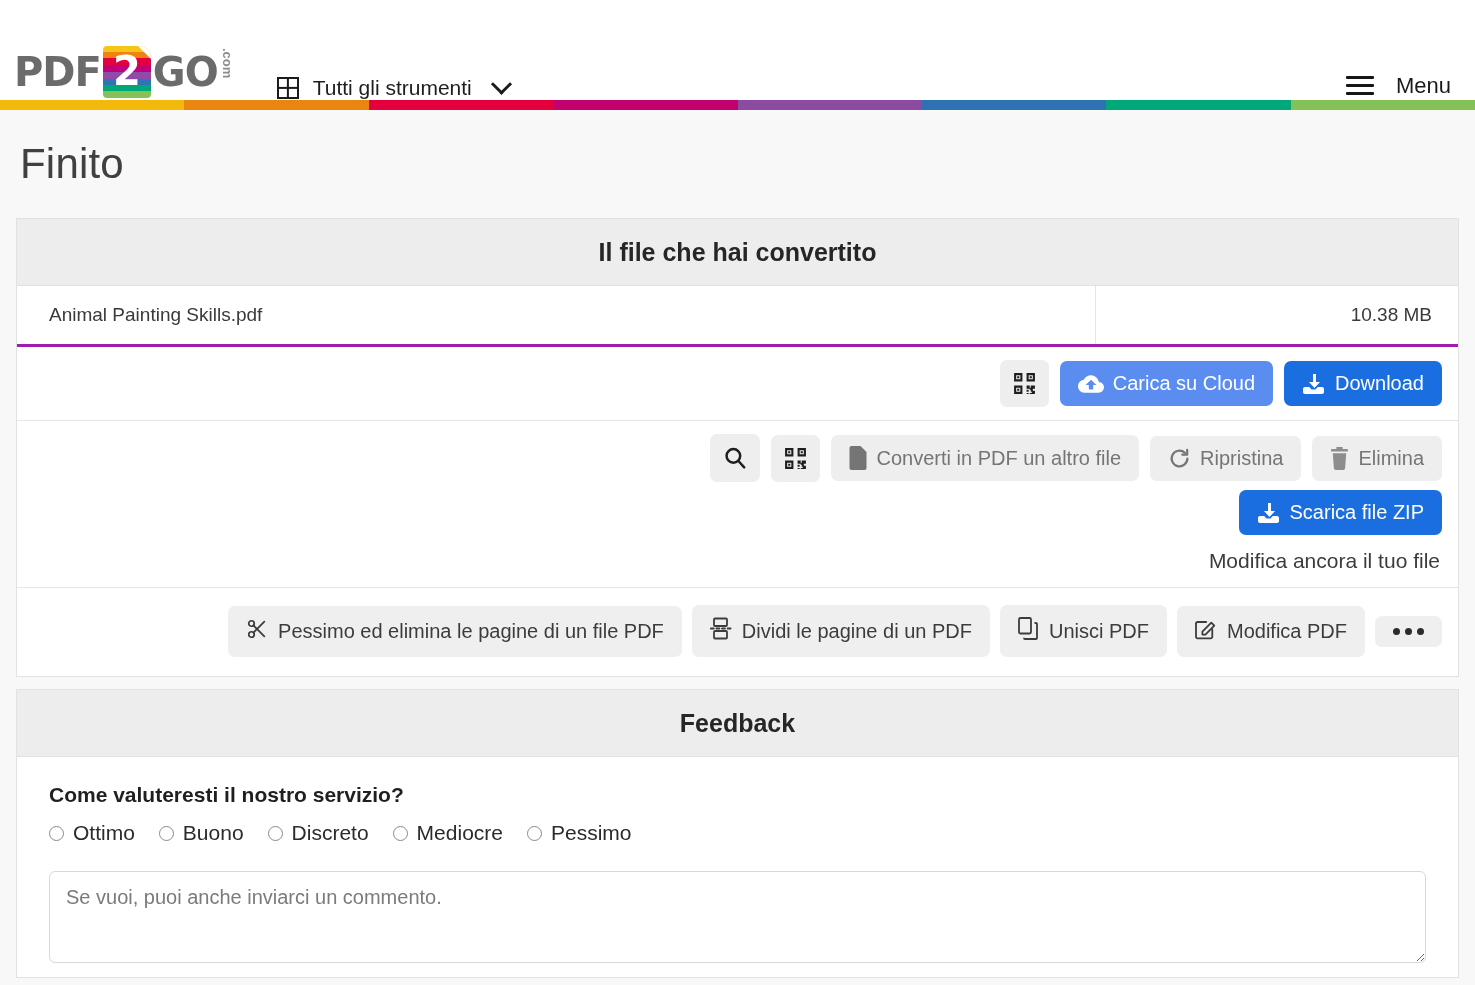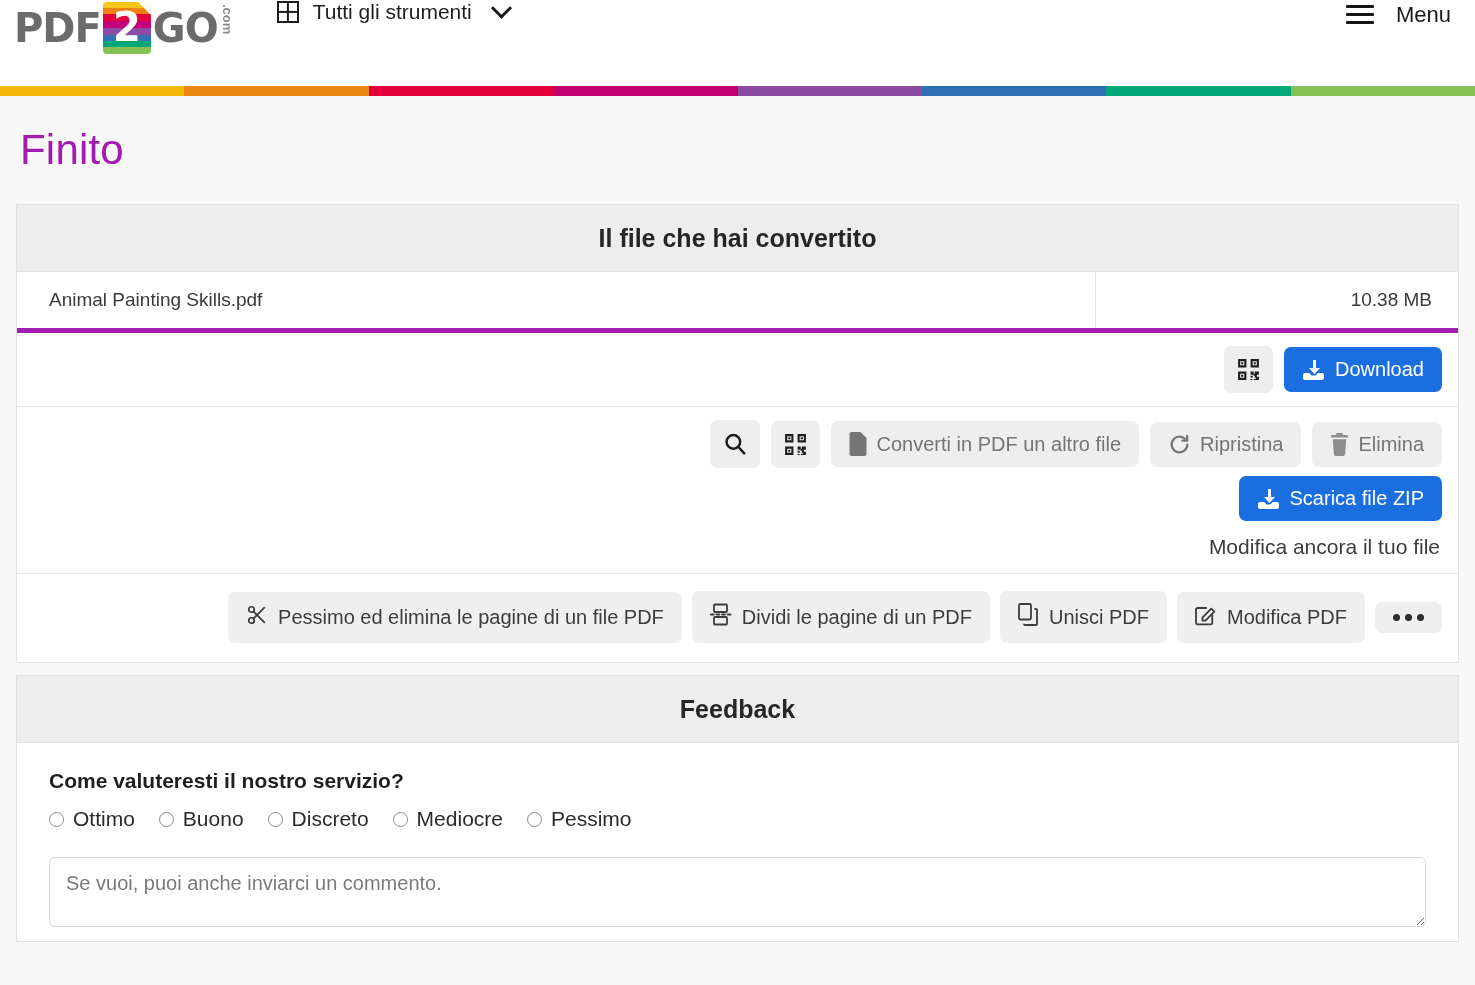--- a/index.html
+++ b/index.html
@@ -8,24 +8,24 @@
     width: 1475px; height: 985px;
     background: #f8f8f8;
     font-family: "Liberation Sans", sans-serif;
     color: #2d2d2d;
     overflow: hidden;
   }
 
   
   .header {
     position: relative;
-    height: 86px;
+    height: 100px;
     background: #ffffff;
     display: flex;
-    align-items: flex-start;
+    align-items: flex-end;
     padding: 0 24px 0 14px;
   }
   .logo {
     display: flex;
     align-items: center;
     height: 56px;
     user-select: none;
   }
   .logo-text {
     font-size: 40px;
@@ -128,21 +128,21 @@
   .menu-label { font-size: 22px; color: #1a1a1a; }
 
   .rainbow { display: flex; height: 10px; width: 100%; }
   .rainbow i { flex: 1 1 0; display: block; height: 100%; }
 
   
   .page { padding: 0 16px; background: #f8f8f8; }
   .page-title {
     font-size: 42px;
     font-weight: normal;
-    color: #a21caf;
+    color: #404040;
     margin: 30px 0 30px 4px;
     letter-spacing: .2px;
   }
 
   .card {
     background: #ffffff;
     border: 1px solid #e2e2e2;
     width: 1443px;
     margin-bottom: 12px;
   }
@@ -151,21 +151,21 @@
     border-bottom: 1px solid #e2e2e2;
     text-align: center;
     font-size: 25px;
     font-weight: bold;
     color: #262626;
     padding: 19px 0 18px;
   }
 
   .file-row {
     display: flex;
-    border-bottom: 5px solid #a21caf;
+    border-bottom: 3px solid #a21caf;
     height: 61px;
     align-items: center;
   }
   .file-name {
     flex: 1;
     padding-left: 32px;
     font-size: 19px;
     color: #3a3a3a;
     border-right: 1px solid #e6e6e6;
     height: 100%;
@@ -261,21 +261,21 @@
   .fb-body { padding: 26px 32px 10px; }
   .fb-q { font-size: 21px; font-weight: bold; color: #1f1f1f; margin-bottom: 14px; }
   .fb-opts { display: flex; align-items: center; gap: 24px; margin-bottom: 26px; }
   .fb-opt { display: inline-flex; align-items: center; gap: 9px; cursor: pointer; }
   .radio {
     width: 15px; height: 15px; border-radius: 50%;
     border: 1.6px solid #8a8a8a; background: #fff; display: block;
   }
   .fb-opt span.lbl { font-size: 21px; color: #2b2b2b; }
   .fb-text {
-    width: 100%; height: 70px;
+    width: 100%; height: 92px;
     border: 1px solid #d8d8d8; border-radius: 6px;
     padding: 14px 16px;
     font-size: 20px; color: #6d6d6d;
     font-family: "Liberation Sans", sans-serif;
     resize: vertical; outline: none;
     background: #fff;
   }
   .fb-text::placeholder { color: #7b7b7b; }
 </style>
 </head>
@@ -337,20 +337,28 @@
         <span>
           <svg width="25" height="25" viewBox="0 0 24 24" fill="#1e1e1e">
             <path d="M2 2h8v8H2V2zm2 2v4h4V4H4zm1 1h2v2H5V5z"></path>
             <path d="M14 2h8v8h-8V2zm2 2v4h4V4h-4zm1 1h2v2h-2V5z"></path>
             <path d="M2 14h8v8H2v-8zm2 2v4h4v-4H4zm1 1h2v2H5v-2z"></path>
             <path d="M14 14h3v3h-3v-3zm4 0h4v3h-2v2h2v3h-3v-2h-1v-2h-1v-2h1v-2zm-4 4h2v2h-2v-2zm0 3h2v1h-2v-1zm3 0h2v1h-2v-1z"></path>
           </svg>
         </span>
       </button>
 
+      <button class="btn btn-blue-light">
+        <span>
+          <svg width="26" height="22" viewBox="0 0 24 20" fill="#ffffff">
+            <path d="M19.35 8.04A7.49 7.49 0 0 0 12 2C9.11 2 6.6 3.64 5.35 6.04A5.994 5.994 0 0 0 0 12c0 3.31 2.69 6 6 6h13c2.76 0 5-2.24 5-5 0-2.64-2.05-4.78-4.65-4.96zM14 11v4h-4v-4H7l5-5 5 5h-3z"></path>
+          </svg>
+        </span>
+        <span>Carica su Cloud</span>
+      </button>
 
       <button class="btn btn-blue">
         <span>
           <svg width="24" height="22" viewBox="0 0 24 22" fill="#ffffff">
             <path d="M11 1h3v8h4l-5.5 6L7 9h4V1z"></path>
             <path d="M3 14h4.2l2.3 2.6h4l2.3-2.6H20c1.1 0 2 .9 2 2v3c0 1.1-.9 2-2 2H3c-1.1 0-2-.9-2-2v-3c0-1.1.9-2 2-2z"></path>
           </svg>
         </span>
         <span>Download</span>
       </button>

